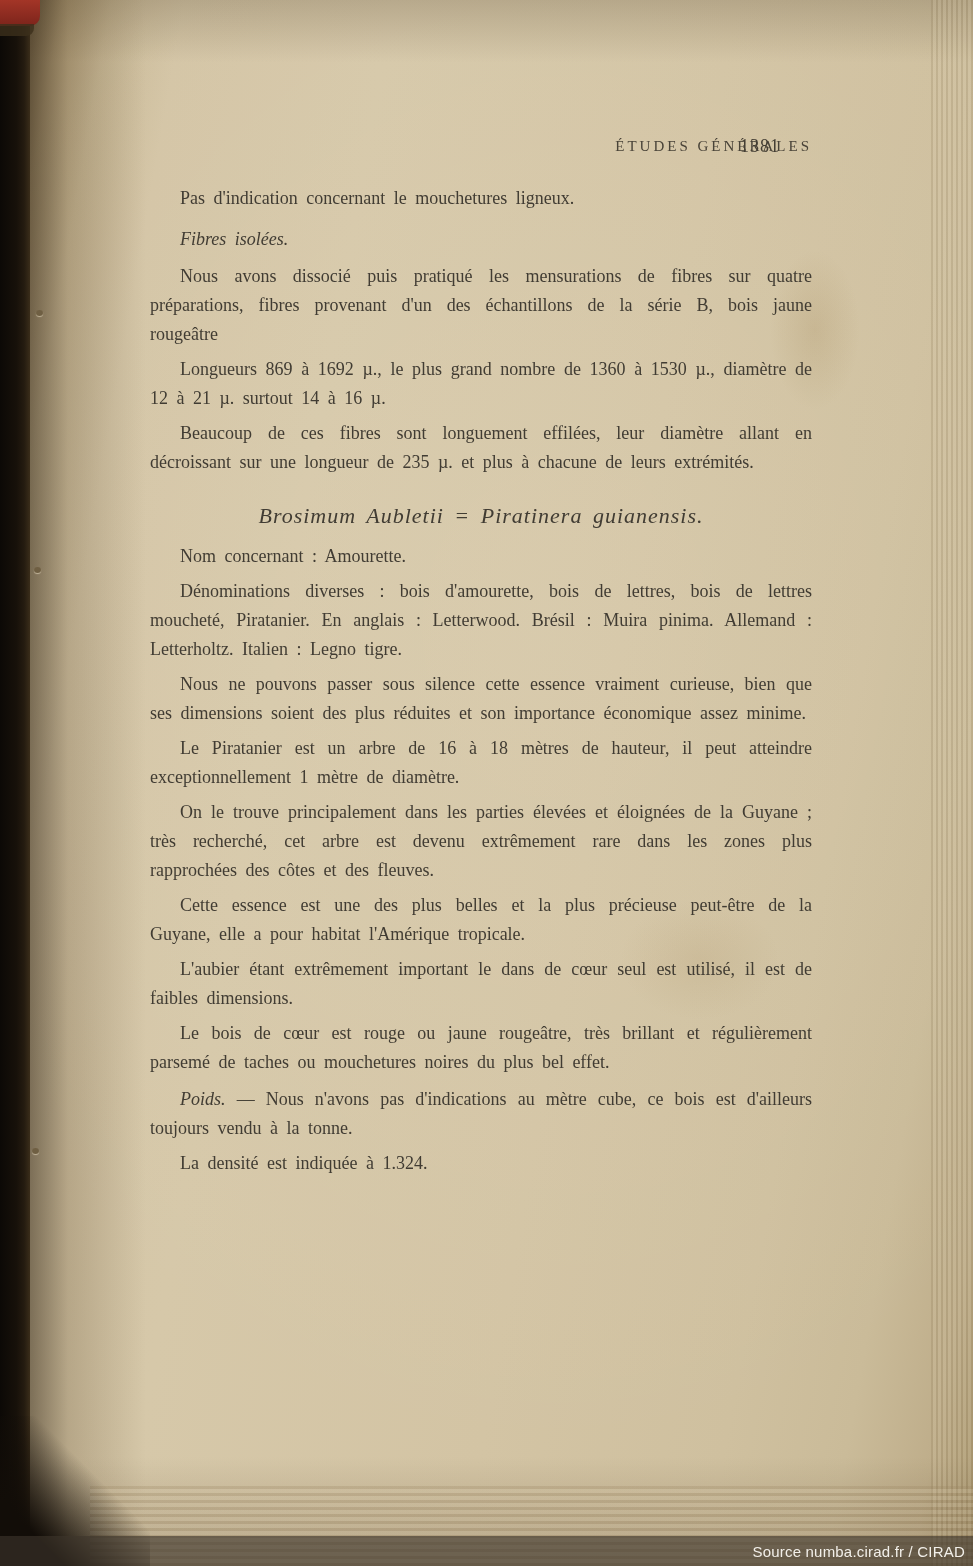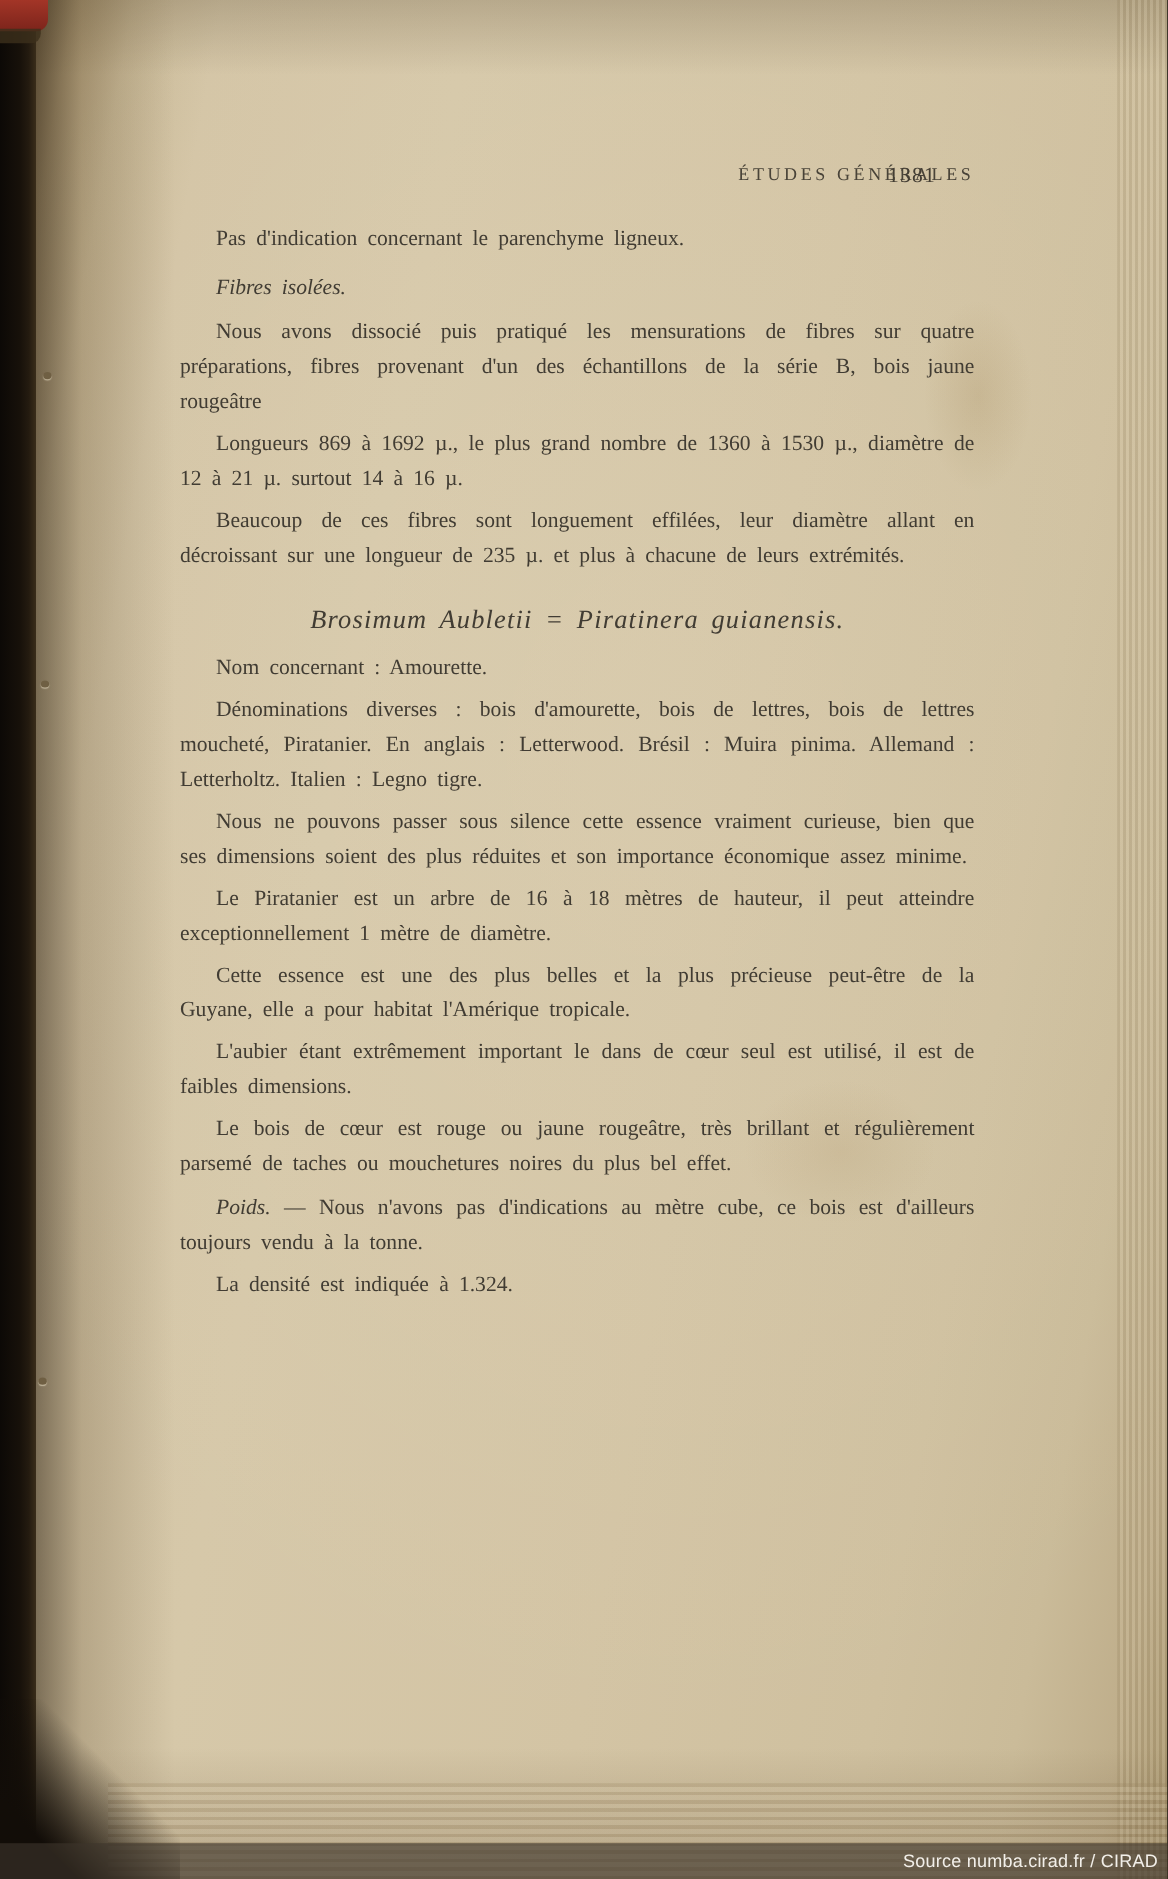--- a/index.html
+++ b/index.html
@@ -126,30 +126,31 @@
   <div class="hole" style="left:36px;top:310px;"></div>
   <div class="hole" style="left:34px;top:567px;"></div>
   <div class="hole" style="left:32px;top:1148px;"></div>
 
   <div class="content">
     <div class="head-row">
       <div class="head-title">ÉTUDES GÉNÉRALES</div>
       <div class="head-page">1381</div>
     </div>
     <div>
-        <p class="para body">Pas d'indication concernant le parenchyme ligneux.</p>
+        <p class="para body">Pas d'indication concernant le mouchetures ligneux.</p>
         <p class="para subhead">Fibres isolées.</p>
         <p class="para body">Nous avons dissocié puis pratiqué les mensurations de fibres sur quatre préparations, fibres provenant d'un des échantillons de la série B, bois jaune rougeâtre</p>
         <p class="para body">Longueurs 869 à 1692 µ., le plus grand nombre de 1360 à 1530 µ., diamètre de 12 à 21 µ. surtout 14 à 16 µ.</p>
         <p class="para body">Beaucoup de ces fibres sont longuement effilées, leur diamètre allant en décroissant sur une longueur de 235 µ. et plus à chacune de leurs extrémités.</p>
         <p class="para species">Brosimum Aubletii = Piratinera guianensis.</p>
         <p class="para body">Nom concernant : Amourette.</p>
         <p class="para body">Dénominations diverses : bois d'amourette, bois de lettres, bois de lettres moucheté, Piratanier. En anglais : Letterwood. Brésil : Muira pinima. Allemand : Letterholtz. Italien : Legno tigre.</p>
         <p class="para body">Nous ne pouvons passer sous silence cette essence vraiment curieuse, bien que ses dimensions soient des plus réduites et son importance économique assez minime.</p>
         <p class="para body">Le Piratanier est un arbre de 16 à 18 mètres de hauteur, il peut atteindre exceptionnellement 1 mètre de diamètre.</p>
+        <p class="para body">On le trouve principalement dans les parties élevées et éloignées de la Guyane ; très recherché, cet arbre est devenu extrêmement rare dans les zones plus rapprochées des côtes et des fleuves.</p>
         <p class="para body">Cette essence est une des plus belles et la plus précieuse peut-être de la Guyane, elle a pour habitat l'Amérique tropicale.</p>
         <p class="para body">L'aubier étant extrêmement important le dans de cœur seul est utilisé, il est de faibles dimensions.</p>
         <p class="para body">Le bois de cœur est rouge ou jaune rougeâtre, très brillant et régulièrement parsemé de taches ou mouchetures noires du plus bel effet.</p>
         <p class="para lead"><i>Poids. </i>— Nous n'avons pas d'indications au mètre cube, ce bois est d'ailleurs toujours vendu à la tonne.</p>
         <p class="para body">La densité est indiquée à 1.324.</p>
       </div>
   </div>
 
   <div class="footer-bar">
     <span class="footer-text">Source numba.cirad.fr / CIRAD</span>

